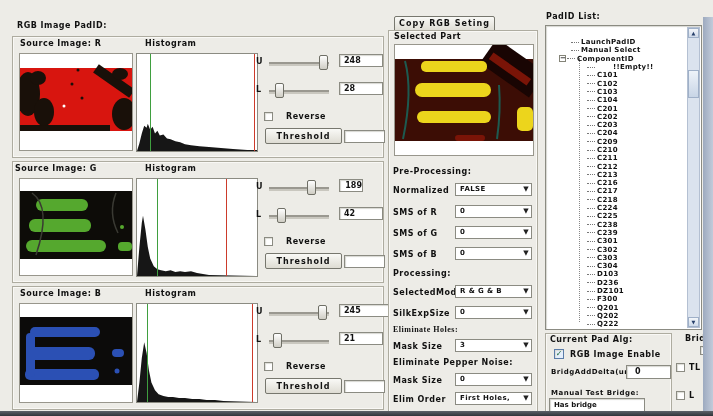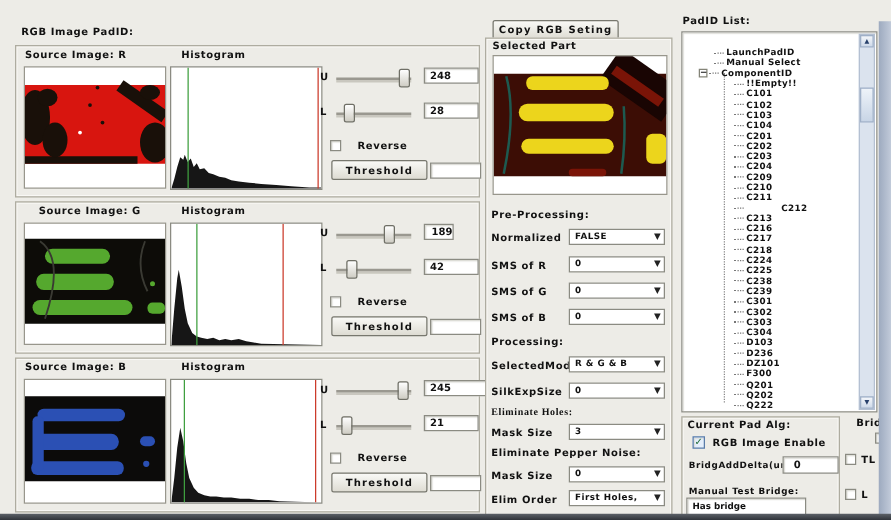--- a/index.html
+++ b/index.html
@@ -92,21 +92,21 @@
       <div class="thumb l" style="left: 5.6px;"></div>
       </div>
     <div class="abs sunken valbox" style="left:326px;top:45px;width:44px;height:13px;">28</div>
     <div class="abs cb" style="left:251px;top:75px;"></div>
     <div class="abs lbl" style="left:273px;top:75px;">Reverse</div>
     <div class="abs btn" style="left:252px;top:91px;width:77px;height:16px;line-height:15px;">Threshold</div>
     <div class="abs sunken" style="left:331px;top:93px;width:41px;height:13px;"></div>
   </div>
 
   <div class="abs gbox" style="left:12px;top:161px;width:372px;height:122px;">
-    <div class="abs lbl" style="left:18px;top:2px;">Source Image: G</div>
+    <div class="abs lbl" style="left:2px;top:2px;">Source Image: G</div>
     <div class="abs lbl" style="left:132px;top:2px;">Histogram</div>
     <div class="abs imgbox" style="left:6px;top:16px;width:114px;height:98px;">
       <svg viewBox="0 0 112 96" style="position:absolute;left:0;top:0;width:100%;height:100%;">
         <rect x="0" y="12" width="112" height="68" fill="#0d0c08"></rect>
         <rect x="16" y="20" width="52" height="12" rx="6" fill="#55a82e"></rect>
         <rect x="9" y="40" width="62" height="13" rx="6" fill="#55a82e"></rect>
         <rect x="6" y="61" width="80" height="12" rx="6" fill="#55a82e"></rect>
         <rect x="98" y="63" width="14" height="9" rx="4" fill="#55a82e"></rect>
         <circle cx="102" cy="48" r="2" fill="#55a82e"></circle>
         <path d="M12 14 q20 14 4 62" stroke="#3a3a33" stroke-width="1.5" fill="none"></path>
@@ -254,21 +254,21 @@
         </div>
         <div class="titem" style="padding-left: 22px;">
           <span class="tdash"></span>
           <span>Manual Select</span>
         </div>
         <div class="titem" style="padding-left: 10px;">
           <span class="texp">−</span>
           <span class="tdash"></span>
           <span>ComponentID</span>
         </div>
-        <div class="titem" style="padding-left: 38px;">
+        <div class="titem" style="padding-left: 38px; gap: 16px;">
           <span class="tdash"></span>
           <span>!!Empty!!</span>
         </div>
         <div class="titem" style="padding-left: 38px;">
           <span class="tdash"></span>
           <span>C101</span>
         </div>
         <div class="titem" style="padding-left: 38px;">
           <span class="tdash"></span>
           <span>C102</span>
@@ -302,21 +302,21 @@
           <span>C209</span>
         </div>
         <div class="titem" style="padding-left: 38px;">
           <span class="tdash"></span>
           <span>C210</span>
         </div>
         <div class="titem" style="padding-left: 38px;">
           <span class="tdash"></span>
           <span>C211</span>
         </div>
-        <div class="titem" style="padding-left: 38px; gap: 28px;">
+        <div class="titem" style="padding-left: 38px;">
           <span class="tdash"></span>
           <span>C212</span>
         </div>
         <div class="titem" style="padding-left: 38px;">
           <span class="tdash"></span>
           <span>C213</span>
         </div>
         <div class="titem" style="padding-left: 38px;">
           <span class="tdash"></span>
           <span>C216</span>

